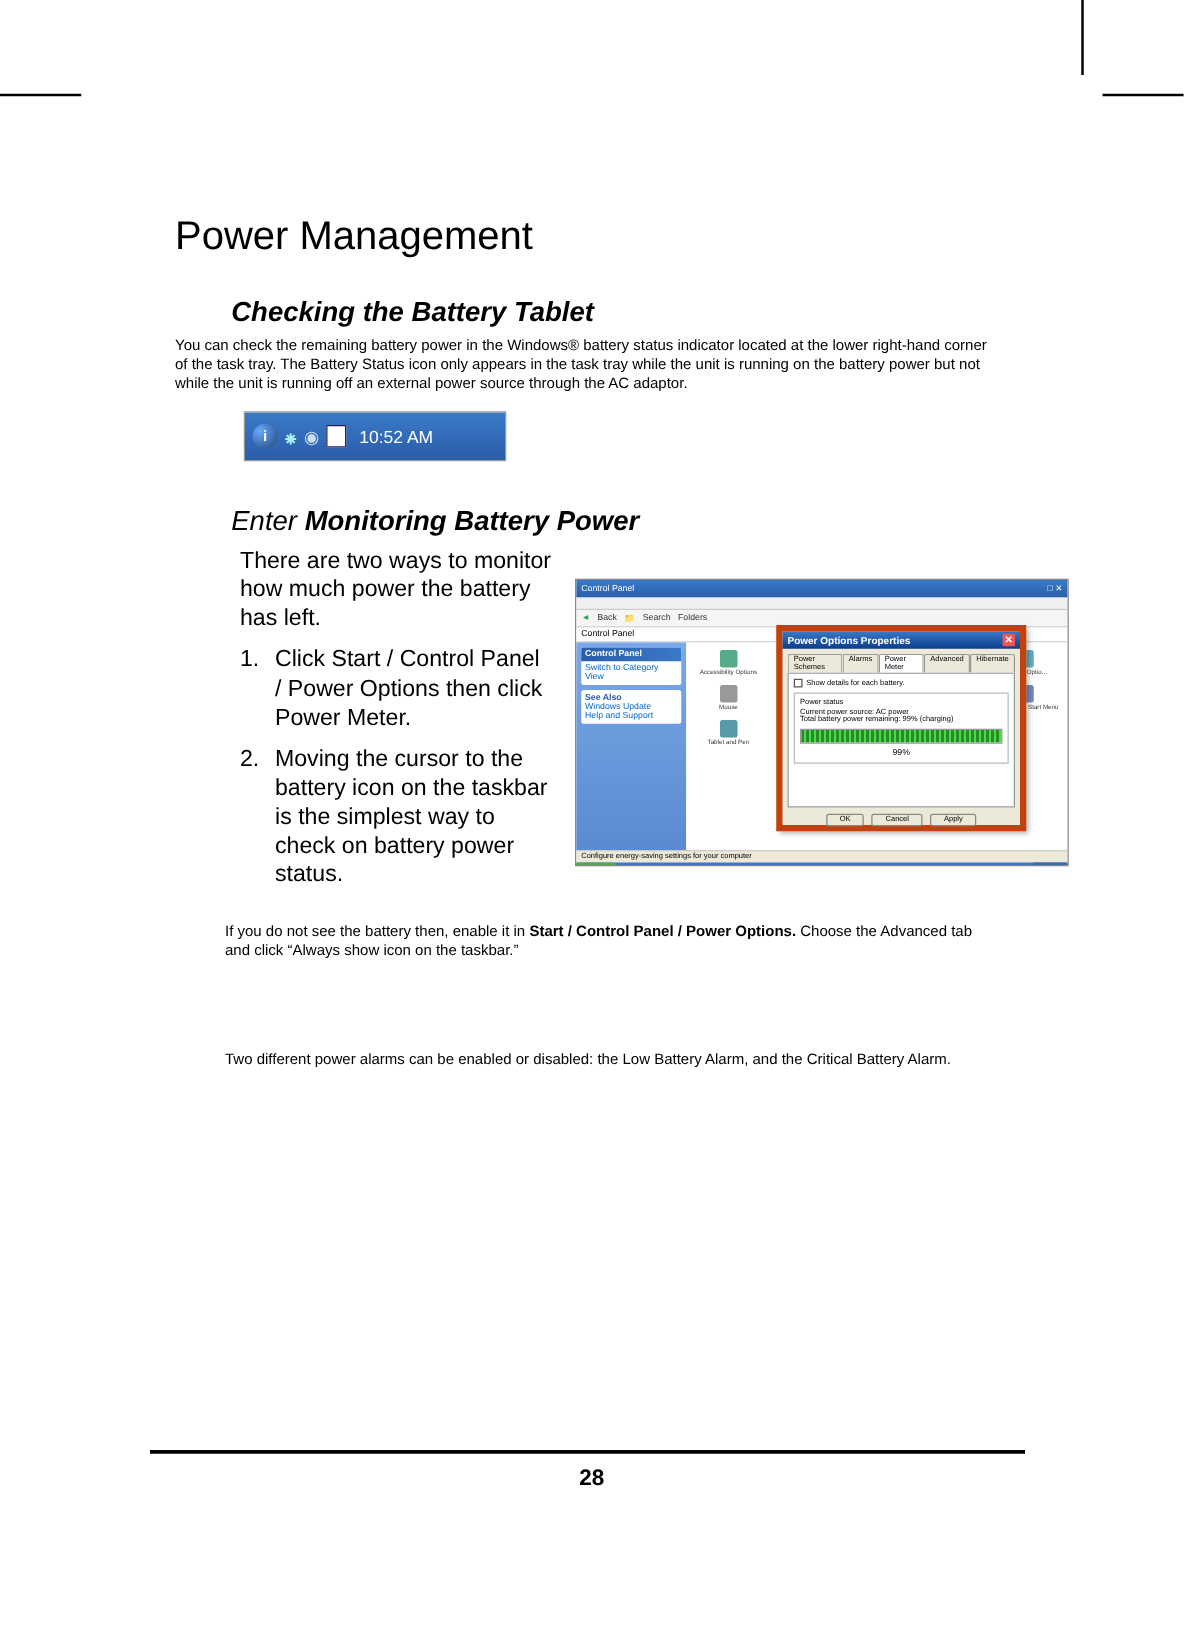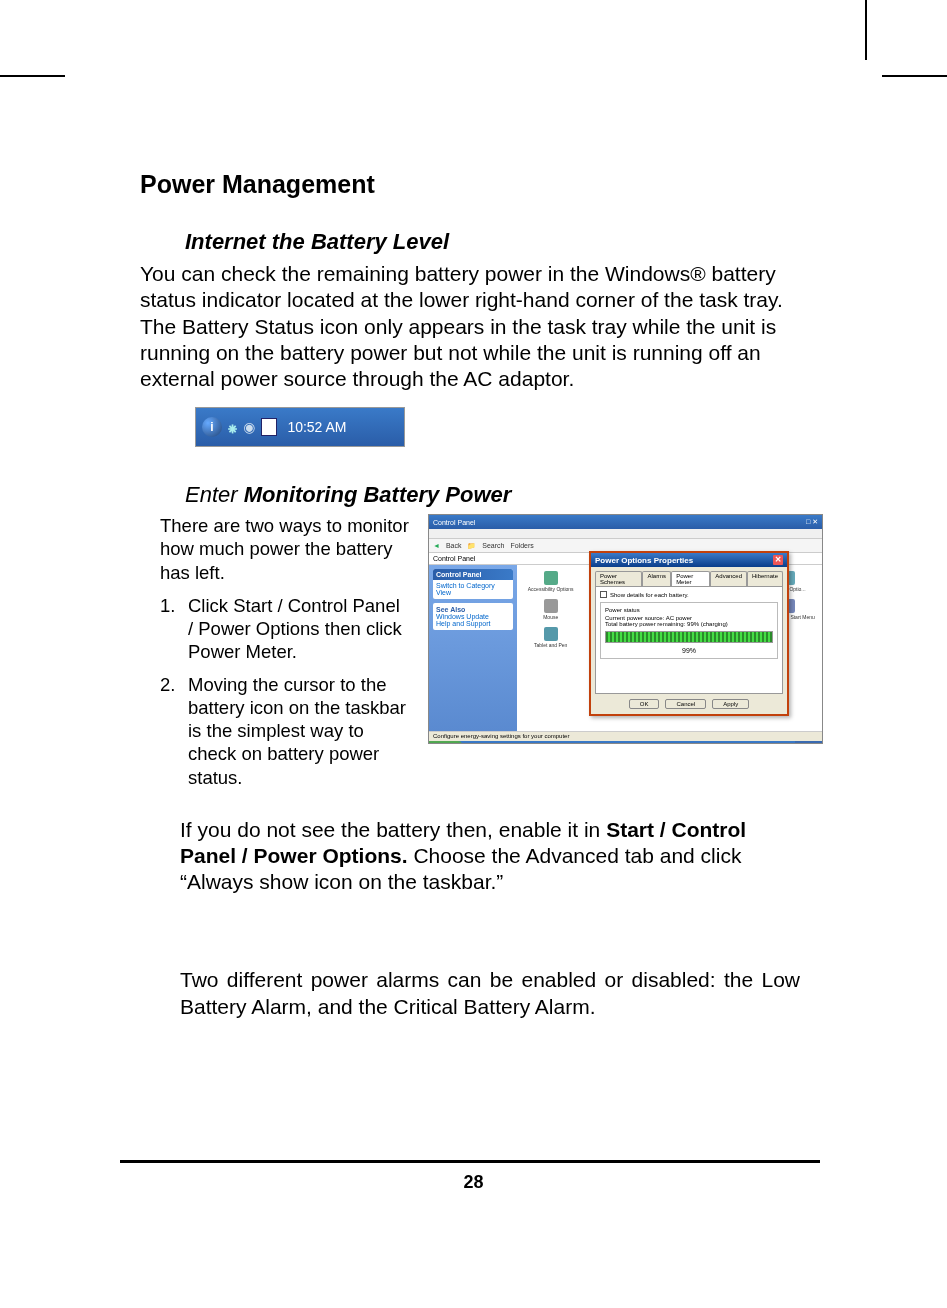--- a/index.html
+++ b/index.html
@@ -35,47 +35,48 @@
       height: 2px;
       background: #000;
     }
     .content {
       position: absolute;
       top: 170px;
       left: 140px;
       width: 660px;
     }
     .h1 {
-      font-size: 25px;
-      font-weight: bold;
+      font-size: 32px;
+      font-weight: normal;
       margin-bottom: 30px;
     }
     .h2 {
       font-size: 22px;
       font-weight: bold;
       font-style: italic;
       margin-left: 45px;
       margin-bottom: 6px;
     }
     .body-text {
-      font-size: 21px;
+      font-size: 12px;
       line-height: 1.25;
       margin-bottom: 12px;
     }
     .body-text-indent {
       margin-left: 40px;
     }
     .body-text-justify {
       text-align: justify;
     }
     .two-col {
       display: flex;
       gap: 18px;
-      margin-left: 20px;
+      margin-left: 52px;
       margin-bottom: 18px;
+      align-items: center;
     }
     .two-col .left {
       flex: 0 0 250px;
       font-size: 18.5px;
       line-height: 1.25;
     }
     .two-col .right {
       flex: 1;
     }
     ol.steps {
@@ -264,21 +265,21 @@
       color: #fff;
       font-size: 5px;
     }
     .cp-dialog {
       position: absolute;
       top: 36px;
       left: 160px;
       width: 200px;
       height: 165px;
       background: #ece9d8;
-      border: 2px solid #c2410c;
+      border: 5px solid #c2410c;
       box-shadow: 2px 2px 4px rgba(0,0,0,0.3);
     }
     .cp-dialog-title {
       height: 14px;
       background: linear-gradient(to bottom, #3a7ac8, #0a3d8a);
       color: #fff;
       font-size: 8px;
       font-weight: bold;
       display: flex;
       align-items: center;
@@ -382,21 +383,21 @@
 <body>
 
 <div class="crop-mark-top-right"></div>
 <div class="crop-mark-right"></div>
 <div class="crop-mark-left"></div>
 
 <div class="content">
 
   <div class="h1">Power Management</div>
 
-  <div class="h2">Internet the Battery Level</div>
+  <div class="h2">Checking the Battery Tablet</div>
   <div class="body-text">You can check the remaining battery power in the Windows® battery status indicator located at the lower right-hand corner of the task tray. The Battery Status icon only appears in the task tray while the unit is running on the battery power but not while the unit is running off an external power source through the AC adaptor.</div>
 
   <div class="tray-image">
     <span class="tray-icon-circle">i</span>
     <span class="tray-bt">⁕</span>
     <span class="tray-wifi">◉</span>
     <span class="tray-batt"></span>
     <span class="tray-time">10:52 AM</span>
   </div>
 

